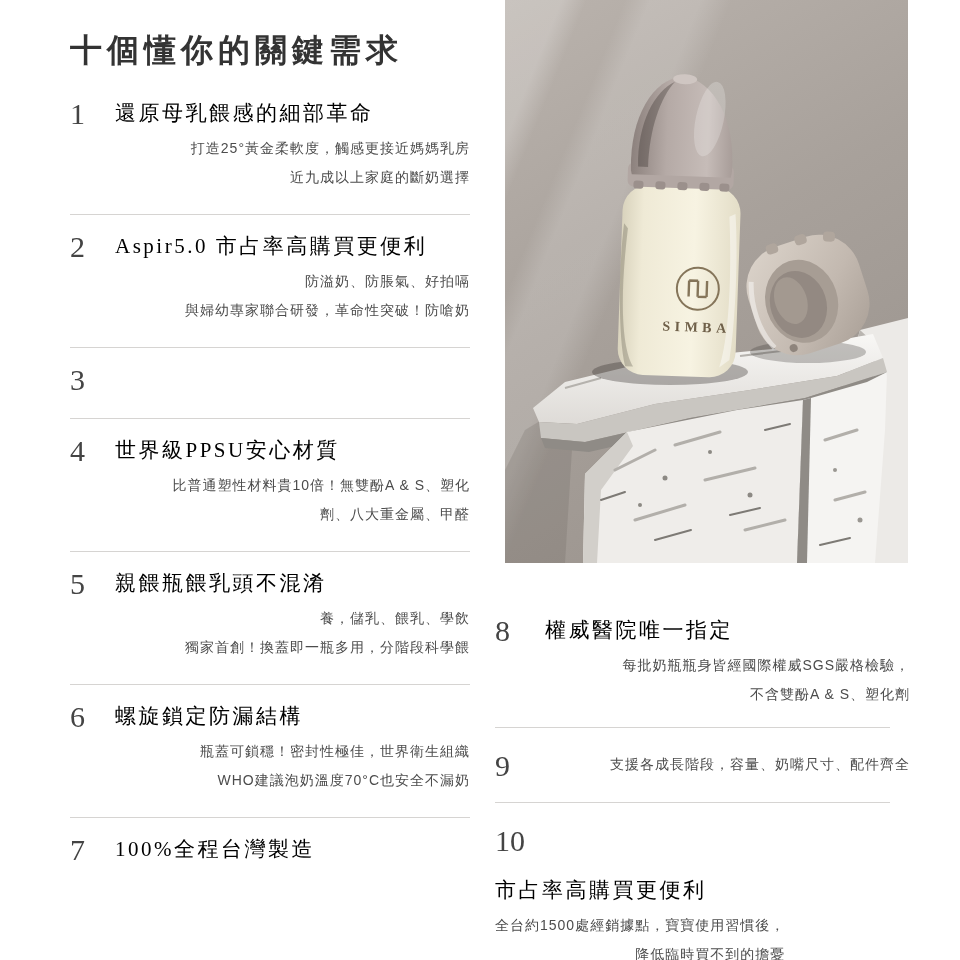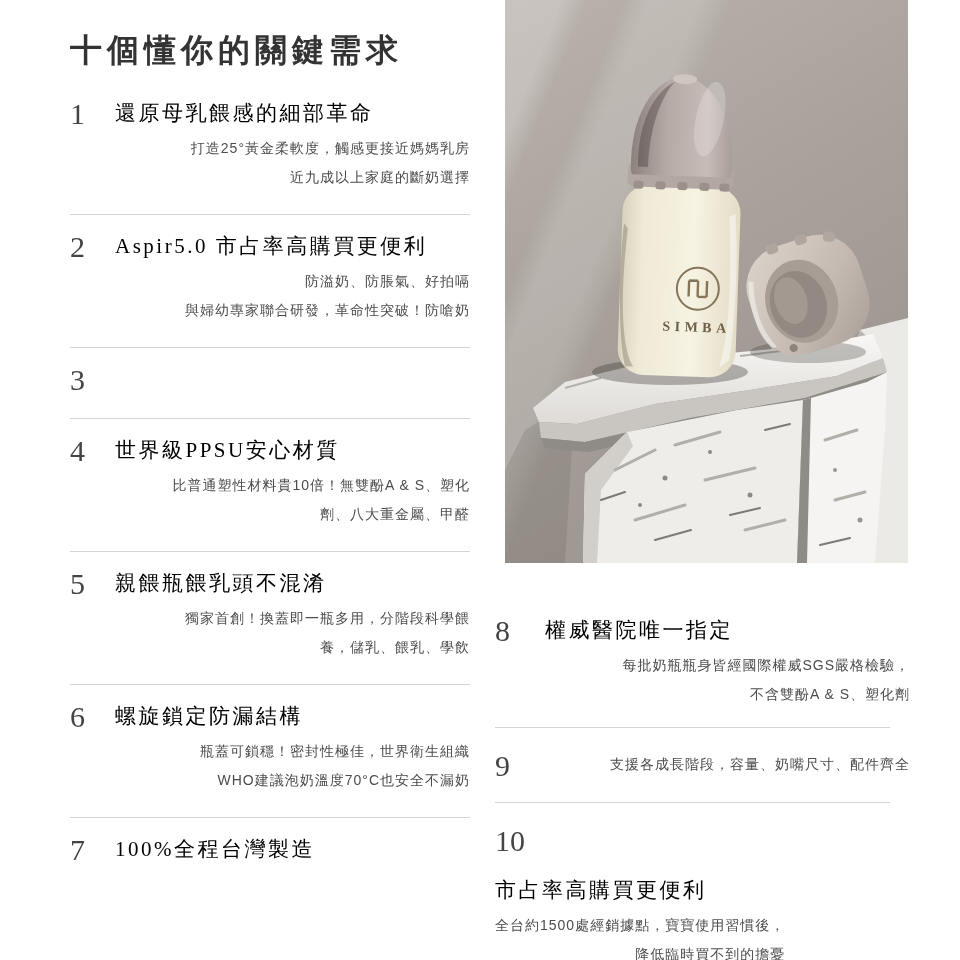--- a/index.html
+++ b/index.html
@@ -97,22 +97,22 @@
       </p>
     </div>
   </div>
   <hr class="divider">
 
   <div class="item">
     <div class="num">5</div>
     <div class="content">
       <h2>親餵瓶餵乳頭不混淆</h2>
       <p>
+        <span>養，儲乳、餵乳、學飲</span>
         <span>獨家首創！換蓋即一瓶多用，分階段科學餵</span>
-        <span>養，儲乳、餵乳、學飲</span>
       </p>
     </div>
   </div>
   <hr class="divider">
 
   <div class="item">
     <div class="num">6</div>
     <div class="content">
       <h2>螺旋鎖定防漏結構</h2>
       <p>

